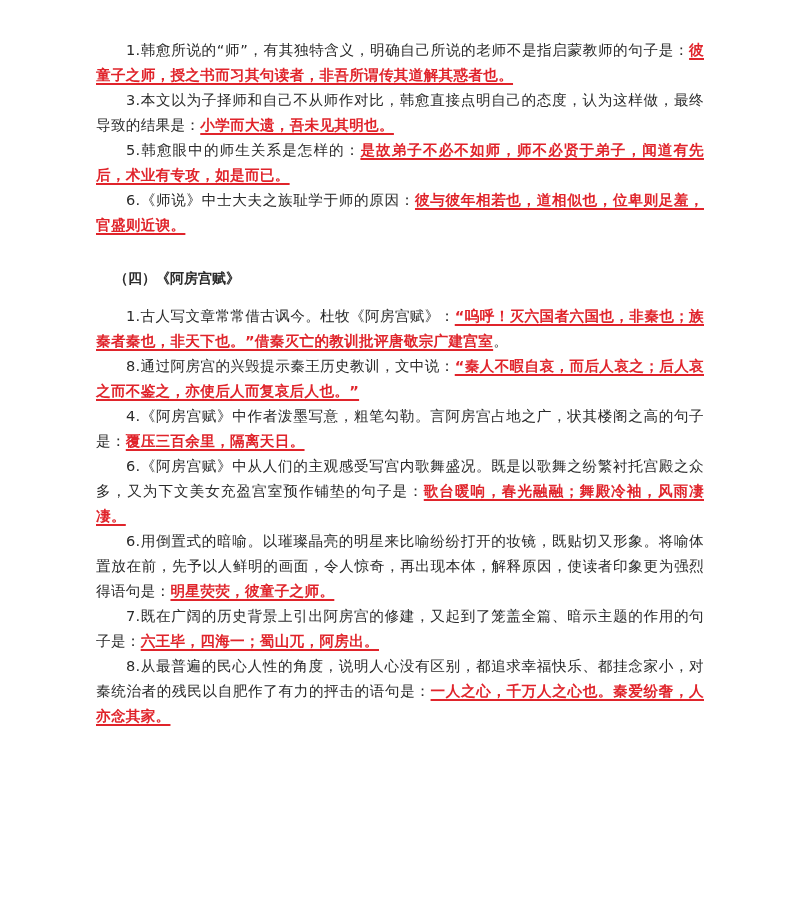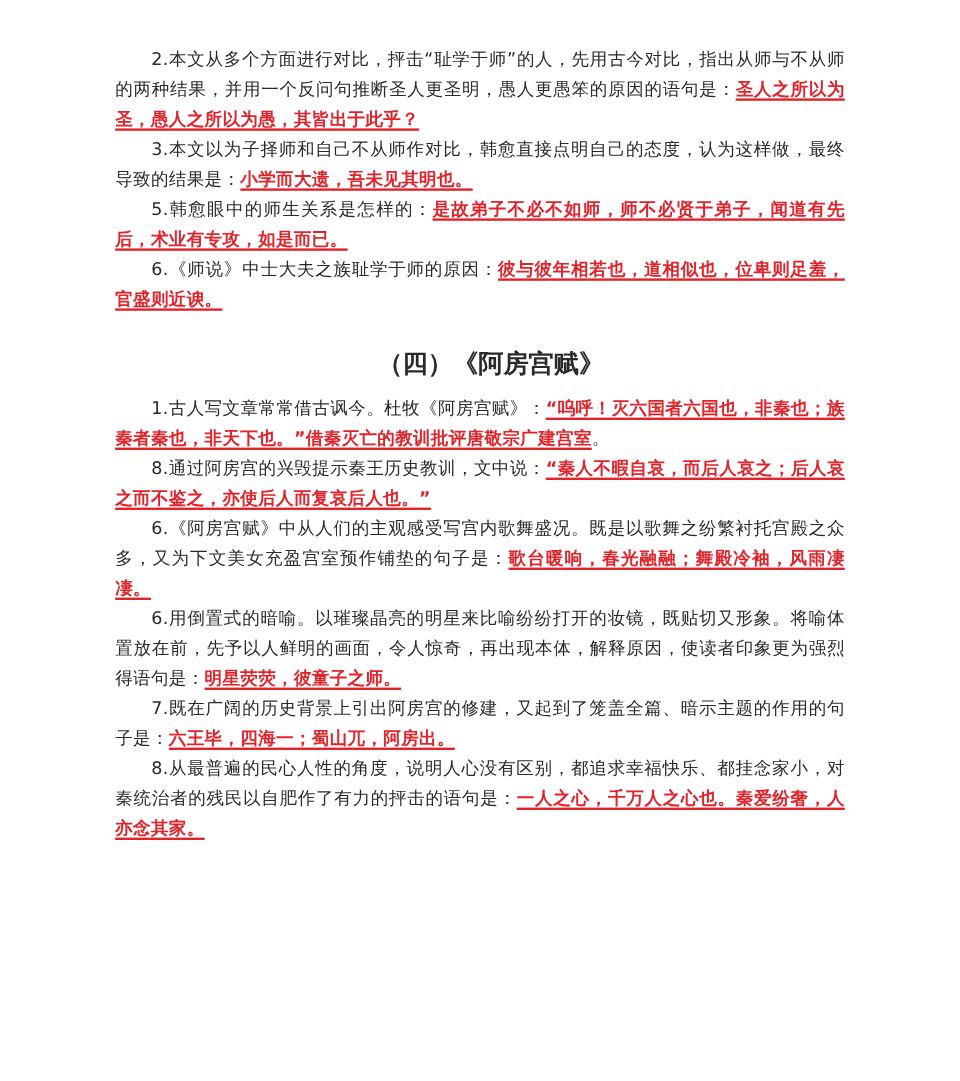--- a/index.html
+++ b/index.html
@@ -3,38 +3,39 @@
 <meta charset="utf-8">
 <style>
   html, body { margin: 0; padding: 0; background: #ffffff; }
   body { width: 800px; height: 901px; overflow: hidden; position: relative;
          font-family: "DejaVu Sans", "Liberation Sans", sans-serif; color: #2a2a2a; }
   .page { position: absolute; left: 96px; top: 37px; width: 608px; }
   .item { font-size: 14.6px; line-height: 25px; text-align: justify; margin: 0; letter-spacing: 0.3px; }
   .item .num { padding-left: 30px; }
   .ans { color: #e0242b; font-weight: bold; text-decoration: underline; text-decoration-color: #e0242b;
          text-underline-offset: 3px; text-decoration-thickness: 1.5px; }
-  .section { font-size: 21px; font-weight: bold; color: #2a2a2a; margin: 28px 0 12px 18px; line-height: 26px; text-align: center; }
+  .section { font-size: 14px; font-weight: bold; color: #2a2a2a; margin: 28px 0 12px 18px; line-height: 26px; }
   .tail { color: #2a2a2a; }
 </style>
 </head>
 <body>
 
 <div class="page">
   <div>
-    <p class="item"><span class="num">2.本文从多个方面进行对比，抨击“耻学于师”的人，先用古今对比，指出从师与不从师的两种结果，并用一个反问句推断圣人更圣明，愚人更愚笨的原因的语句是：</span><span class="ans">圣人之所以为圣，愚人之所以为愚，其皆出于此乎？</span></p>
+    <p class="item"><span class="num">1.韩愈所说的“师”，有其独特含义，明确自己所说的老师不是指启蒙教师的句子是：</span><span class="ans">彼童子之师，授之书而习其句读者，非吾所谓传其道解其惑者也。</span></p>
     <p class="item"><span class="num">3.本文以为子择师和自己不从师作对比，韩愈直接点明自己的态度，认为这样做，最终导致的结果是：</span><span class="ans">小学而大遗，吾未见其明也。</span></p>
     <p class="item"><span class="num">5.韩愈眼中的师生关系是怎样的：</span><span class="ans">是故弟子不必不如师，师不必贤于弟子，闻道有先后，术业有专攻，如是而已。</span></p>
     <p class="item"><span class="num">6.《师说》中士大夫之族耻学于师的原因：</span><span class="ans">彼与彼年相若也，道相似也，位卑则足羞，官盛则近谀。</span></p>
   </div>
 
   <div class="section">（四）《阿房宫赋》</div>
 
   <div>
     <p class="item"><span class="num">1.古人写文章常常借古讽今。杜牧《阿房宫赋》：</span><span class="ans">“呜呼！灭六国者六国也，非秦也；族秦者秦也，非天下也。”借秦灭亡的教训批评唐敬宗广建宫室</span><span class="tail">。</span></p>
     <p class="item"><span class="num">8.通过阿房宫的兴毁提示秦王历史教训，文中说：</span><span class="ans">“秦人不暇自哀，而后人哀之；后人哀之而不鉴之，亦使后人而复哀后人也。”</span></p>
+    <p class="item"><span class="num">4.《阿房宫赋》中作者泼墨写意，粗笔勾勒。言阿房宫占地之广，状其楼阁之高的句子是：</span><span class="ans">覆压三百余里，隔离天日。</span></p>
     <p class="item"><span class="num">6.《阿房宫赋》中从人们的主观感受写宫内歌舞盛况。既是以歌舞之纷繁衬托宫殿之众多，又为下文美女充盈宫室预作铺垫的句子是：</span><span class="ans">歌台暖响，春光融融；舞殿冷袖，风雨凄凄。</span></p>
     <p class="item"><span class="num">6.用倒置式的暗喻。以璀璨晶亮的明星来比喻纷纷打开的妆镜，既贴切又形象。将喻体置放在前，先予以人鲜明的画面，令人惊奇，再出现本体，解释原因，使读者印象更为强烈得语句是：</span><span class="ans">明星荧荧，彼童子之师。</span></p>
     <p class="item"><span class="num">7.既在广阔的历史背景上引出阿房宫的修建，又起到了笼盖全篇、暗示主题的作用的句子是：</span><span class="ans">六王毕，四海一；蜀山兀，阿房出。</span></p>
     <p class="item"><span class="num">8.从最普遍的民心人性的角度，说明人心没有区别，都追求幸福快乐、都挂念家小，对秦统治者的残民以自肥作了有力的抨击的语句是：</span><span class="ans">一人之心，千万人之心也。秦爱纷奢，人亦念其家。</span></p>
 
   </div>
 </div>
 
 </body></html>

